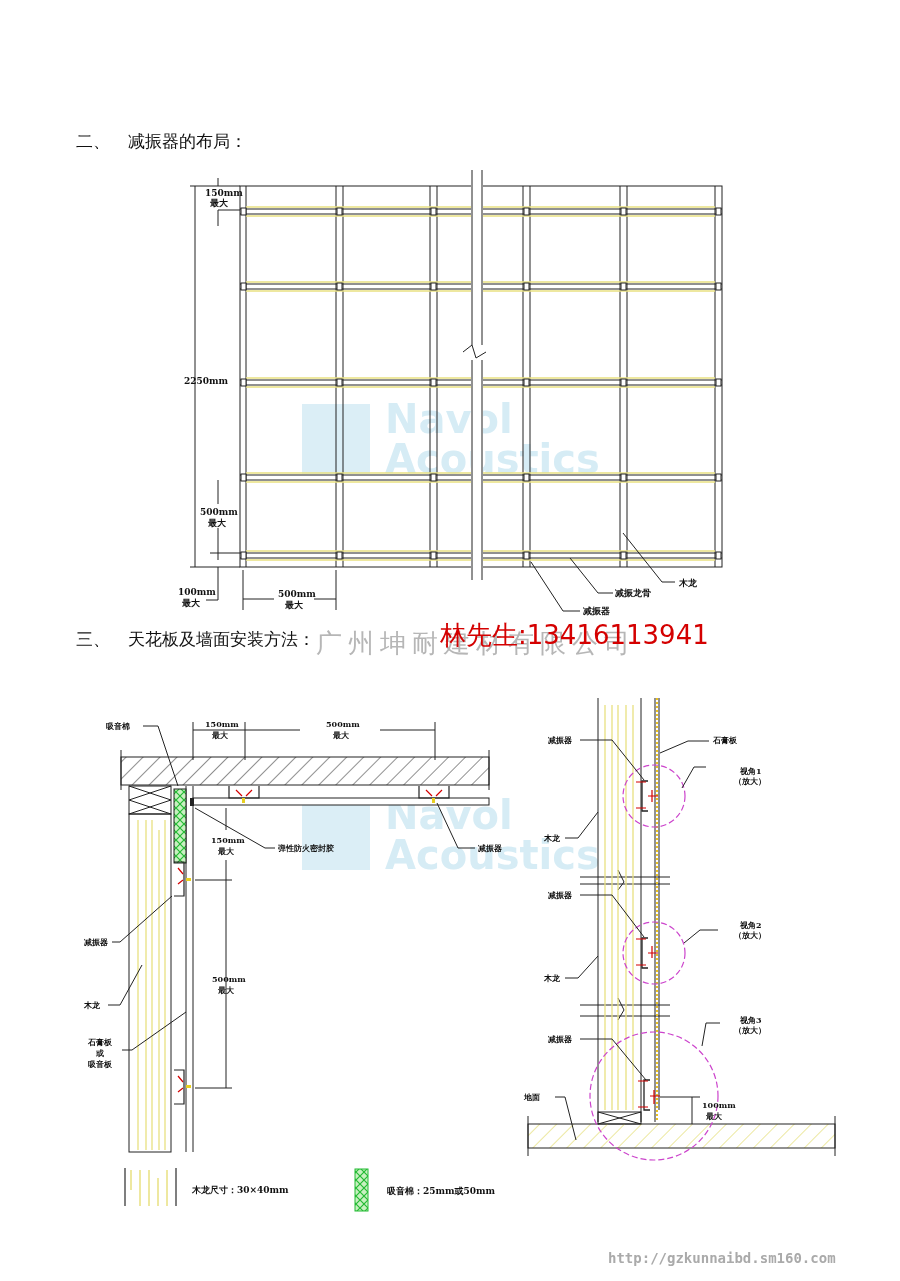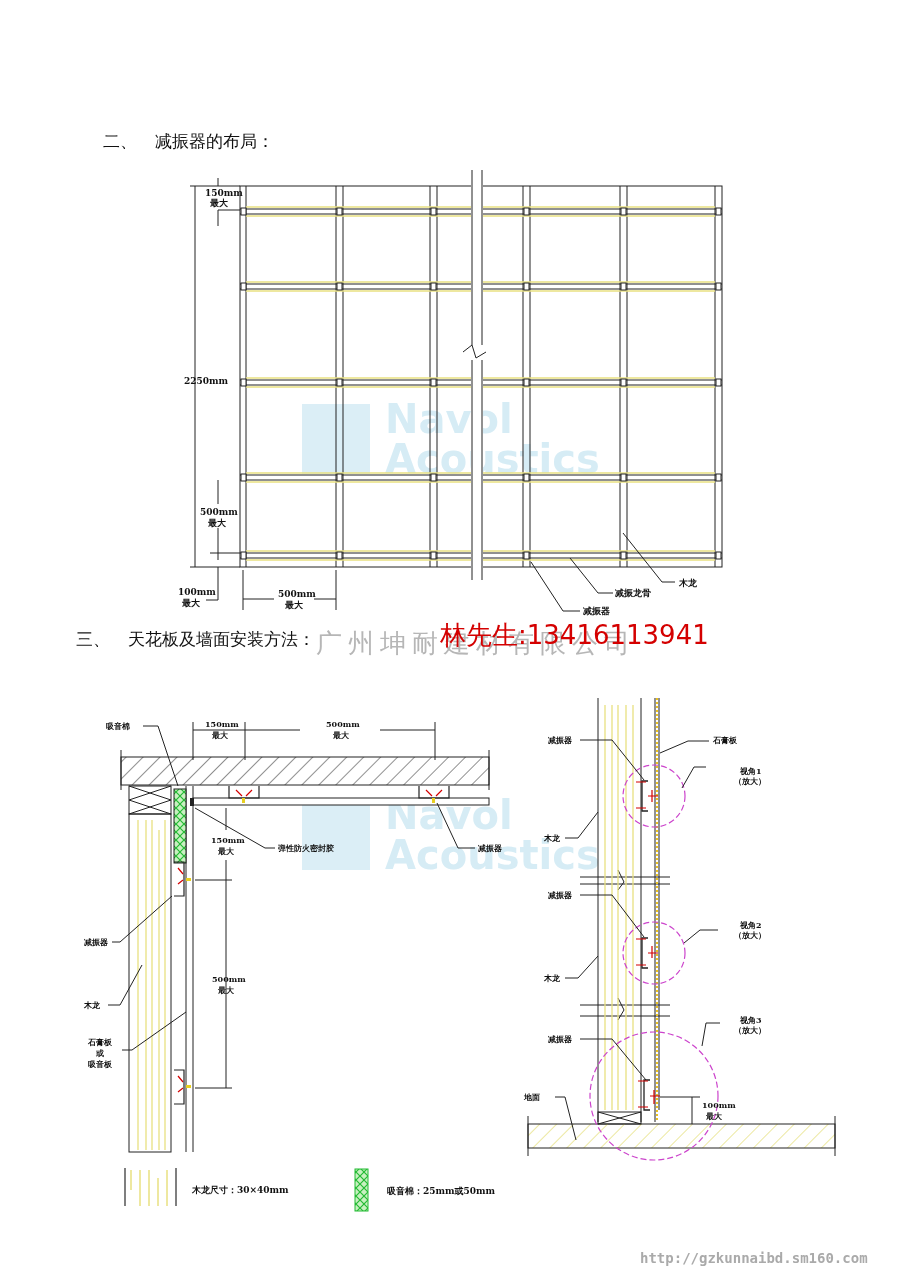--- a/index.html
+++ b/index.html
@@ -4,34 +4,34 @@
 <style>
   html, body { margin:0; padding:0; background:#fff; }
   body { width:900px; height:1281px; position:relative; overflow:hidden; font-family:"DejaVu Sans", sans-serif; }
   .heading { position:absolute; font-size:17px; color:#111; font-family:"DejaVu Sans", sans-serif; }
   .heading .num { display:inline-block; width:52px; }
   svg { position:absolute; left:0; top:0; }
   .lbl { font-family:"DejaVu Serif", serif; font-size:9px; font-weight:bold; fill:#111; }
   .lbl-s { font-family:"DejaVu Serif", serif; font-size:8px; font-weight:bold; fill:#111; }
   .company { position:absolute; left:316px; top:626px; font-family:Liberation Serif, serif; font-size:26px; color:#aaa; letter-spacing:6px; opacity:0.85; }
   .phone { position:absolute; left:440px; top:618px; font-family:"DejaVu Sans", sans-serif; font-size:26px; color:#d40000;text-align:right; }
-  .url { position:absolute; left:640px; top:1250px; font-family:"DejaVu Sans Mono", monospace; font-size:14px; color:#aaa; font-weight:bold; }
+  .url { position:absolute; left:608px; top:1250px; font-family:"DejaVu Sans Mono", monospace; font-size:14px; color:#aaa; font-weight:bold; }
   .wm { position:absolute; font-family:"DejaVu Sans", sans-serif; font-weight:bold; color:#d6ecf5; }
 </style>
 </head>
 <body>
 
 <div class="wm" style="left:302px;top:404px;width:68px;height:70px;background:#dbeef6;"></div>
 <div class="wm" style="left:385px;top:396px;font-size:40px;">Navol</div>
 <div class="wm" style="left:385px;top:436px;font-size:40px;">Acoustics</div>
 <div class="wm" style="left:302px;top:800px;width:68px;height:70px;background:#dbeef6;"></div>
 <div class="wm" style="left:385px;top:792px;font-size:40px;">Navol</div>
 <div class="wm" style="left:385px;top:832px;font-size:40px;">Acoustics</div>
 
-<div class="heading" style="left:76px;top:130px;margin-left:27px;">
+<div class="heading" style="left:76px;top:130px;">
   <span class="num">二、</span><span>减振器的布局：</span>
 </div>
 <div class="heading" style="left:76px;top:628px;">
   <span class="num">三、</span><span>天花板及墙面安装方法：</span>
 </div>
 
 <svg width="900" height="1281">
   <g stroke="#222" stroke-width="1" fill="none">
 
     <rect x="240" y="186" width="482" height="381"></rect>

